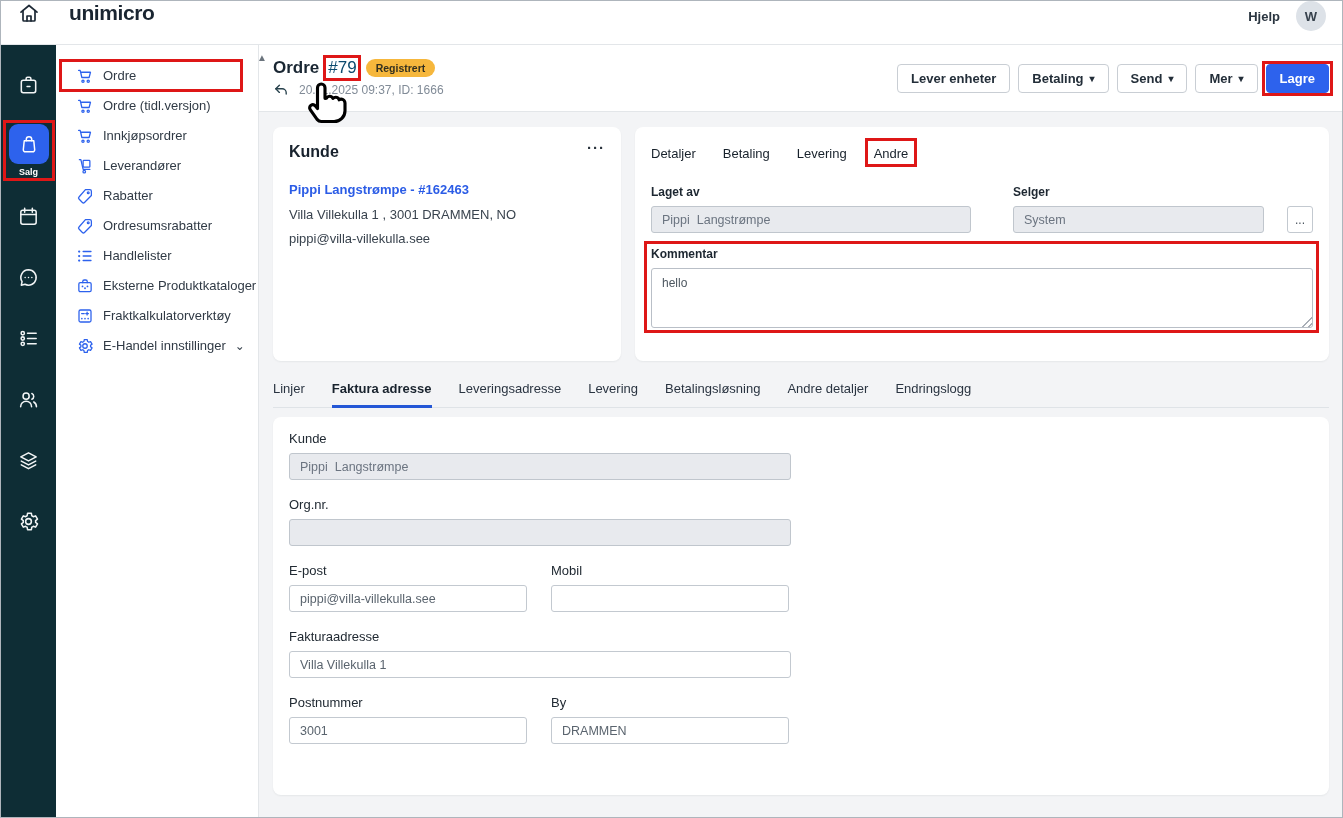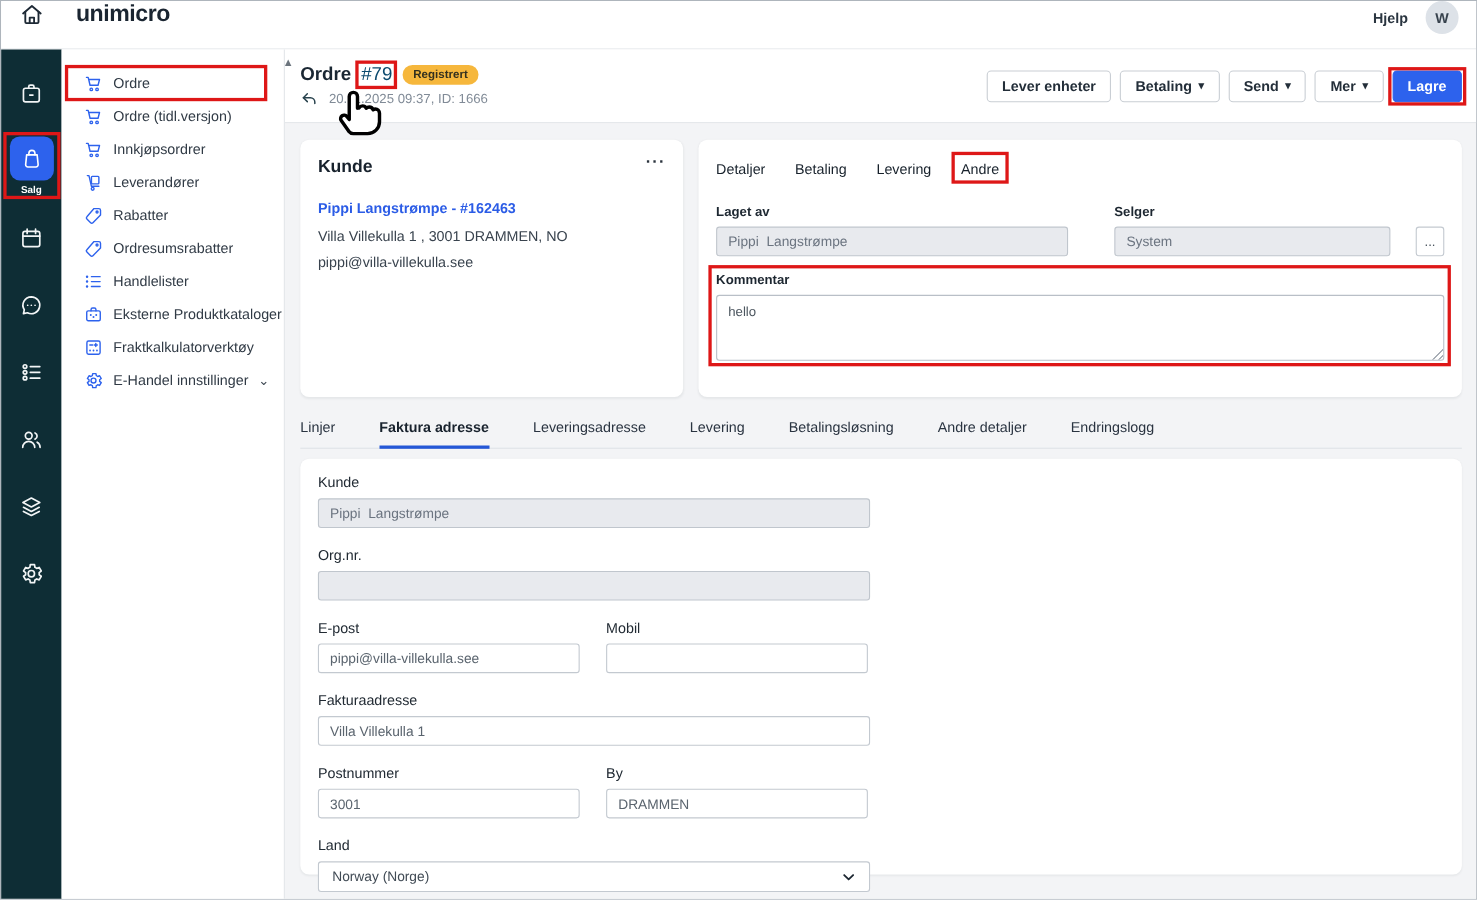--- a/index.html
+++ b/index.html
@@ -72,21 +72,21 @@
   .flabel { font-size:12px; font-weight:bold; color:#1d2731; margin-bottom:7px; display:block; }
   .inp { width:100%; height:27px; border:1px solid #c3c9d0; border-radius:3px; padding:0 10px; font-size:12.5px; color:#5a646e; font-family:inherit; background:#fff; }
   .inp:disabled { background:#e8eaee; border-color:#c0c6cd; color:#6b7480; }
   .selger-row { display:flex; gap:23px; align-items:stretch; }
   .more-btn { width:26px; height:27px; border:1px solid #c3c9d0; border-radius:3px; background:#fff; color:#4a545e; font-size:12px; cursor:pointer; flex-shrink:0; }
   .komm-wrap { margin-top:14px; position:relative; }
   .komm-ta { width:100%; height:60px; border:1px solid #b9bfc7; border-radius:3px; padding:7px 10px; font-size:12px; color:#4c565f; font-family:inherit; resize:none; display:block;
     background:linear-gradient(315deg, transparent 2px, #a8aeb6 2px 3.5px, transparent 3.5px 6px, #a8aeb6 6px 7.5px, transparent 7.5px) no-repeat bottom right / 12px 12px; }
 
   
-  .stabs { display:flex; gap:40px; margin-top:20px; border-bottom:1px solid #dfe3e7; }
+  .stabs { display:flex; gap:27px; margin-top:20px; border-bottom:1px solid #dfe3e7; }
   .stab { font-size:13px; color:#2a3441; padding-bottom:9px; border-bottom:3px solid transparent; margin-bottom:-1px; cursor:pointer; }
   .stab.active { font-weight:bold; color:#18222d; border-bottom-color:#2457d6; }
 
   
   .form-card { margin-top:9px; padding:14px 16px 16px; height:378px; }
   .field { margin-bottom:17px; }
   .form-lbl { font-size:13px; color:#212a33; margin-bottom:7px; display:block; }
   .w-wide { width:502px; }
   .two-col { display:flex; gap:24px;align-items:flex-end; }
   .col-sm { width:238px; }
@@ -392,29 +392,20 @@
           <div class="field two-col">
             <div class="col-sm">
               <label class="form-lbl">Postnummer</label>
               <input class="inp" value="3001" style="">
             </div>
             <div class="col-sm">
               <label class="form-lbl">By</label>
               <input class="inp" value="DRAMMEN" style="">
             </div>
           </div>
-          <div class="field">
-            <label class="form-lbl">Land</label>
-            <div class="land-select">
-              <span>Norway (Norge)</span>
-              <svg viewBox="0 0 16 16" fill="none" stroke="currentColor" stroke-width="2" stroke-linecap="round" stroke-linejoin="round">
-                  <path d="M3 5.5l5 5 5-5"></path>
-                </svg>
-            </div>
-          </div>
         </div>
 
       </div>
     </div>
   </div>
 
   <svg class="cursor-hand" viewBox="0 0 24 24">
     <path d="M10.2 22.3c-.8 0-1.5-.4-2-1l-3.3-4.7c-.5-.7-.3-1.6.4-2.1.6-.4 1.5-.3 2 .3l1.1 1.3V6.1c0-1 .8-1.8 1.8-1.8S12 5.1 12 6.1v5.1l.7-.1c.3-.5.9-.9 1.5-.9.7 0 1.3.4 1.6 1 .3-.3.8-.5 1.3-.5.8 0 1.5.5 1.7 1.2.3-.2.6-.3 1-.3 1 0 1.8.8 1.8 1.8v3.7c0 2.9-2.3 5.2-5.2 5.2h-6.2z" fill="#ffffff" stroke="#000000" stroke-width="1.5" stroke-linejoin="round"></path>
   </svg>
 

